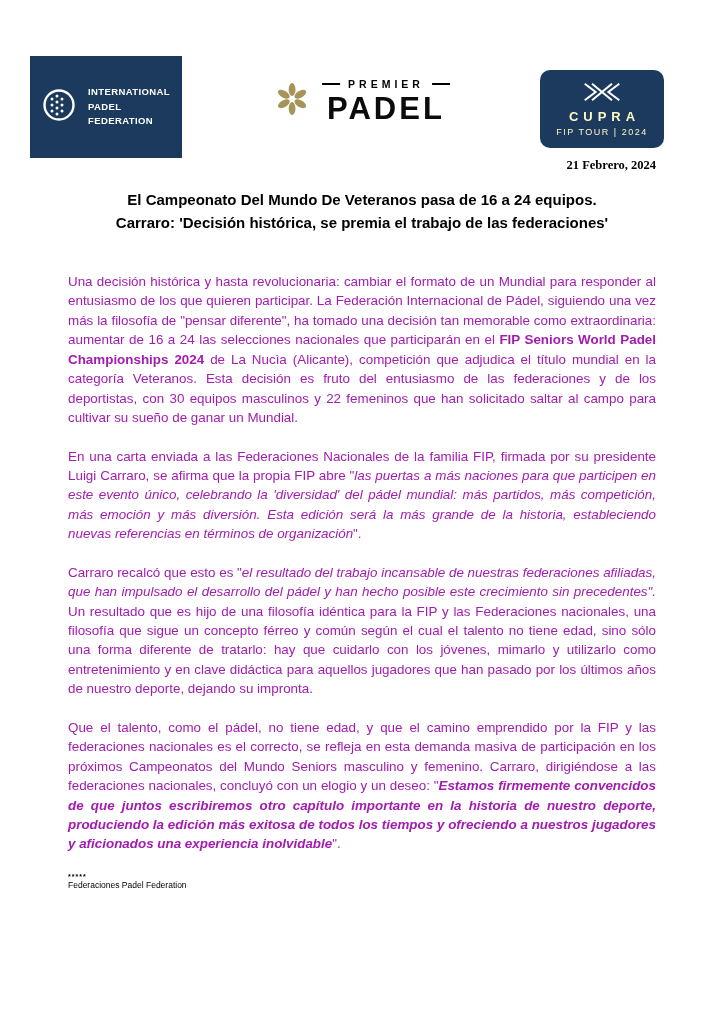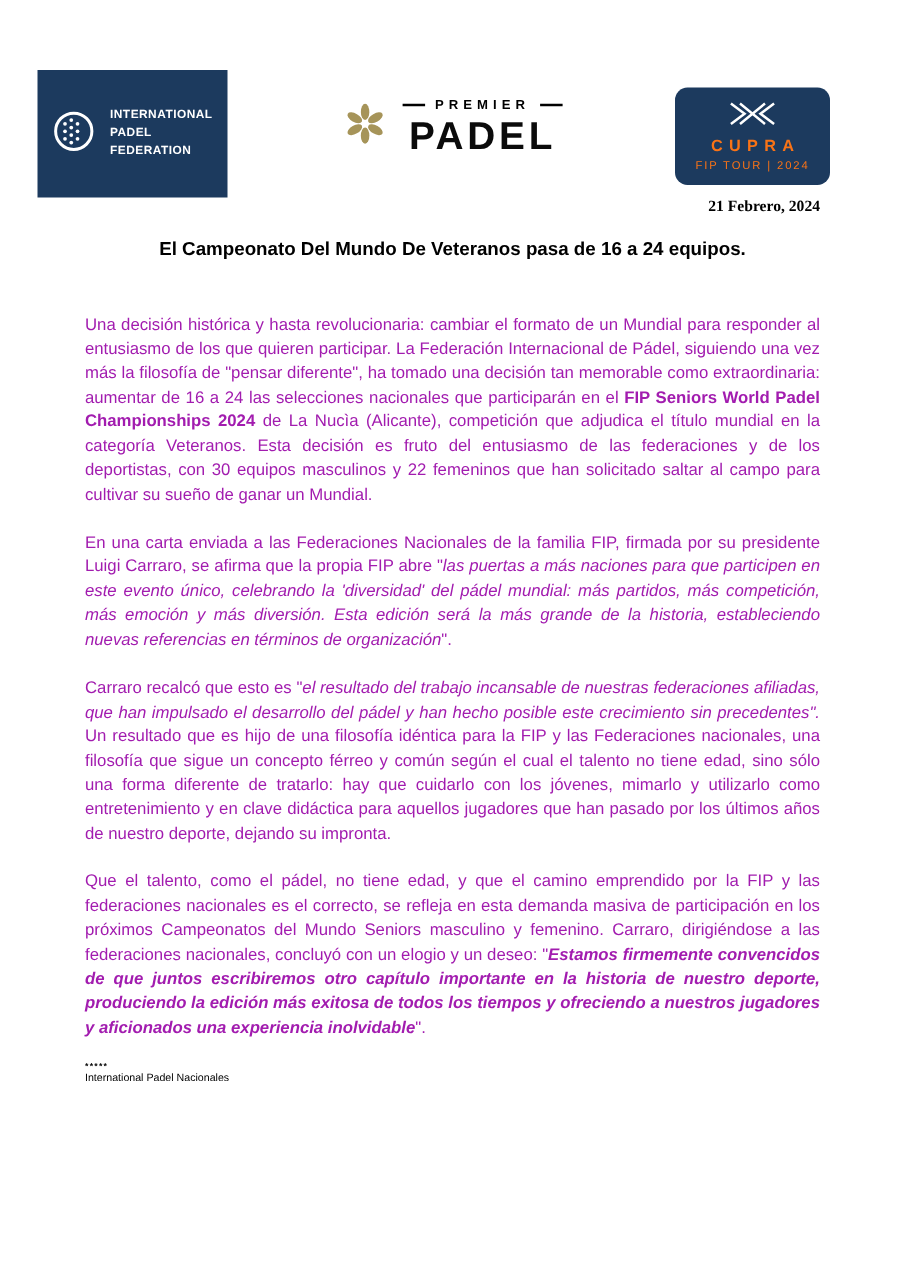--- a/index.html
+++ b/index.html
@@ -18,21 +18,21 @@
   .premier-logo { position:absolute; left:50%; transform:translateX(-50%); top:78px;
                   display:flex; align-items:center; gap:12px; }
   .premier-words { display:flex; flex-direction:column; align-items:center; gap:3px; }
   .premier-top { display:flex; align-items:center; gap:8px; font-size:10.5px;
                  font-weight:700; letter-spacing:4px; color:#000; }
   .premier-top .rule { width:18px; height:1.5px; background:#000; display:inline-block; }
   .premier-main { font-size:31px; font-weight:800; letter-spacing:3px; color:#0b0b0b; line-height:1; }
 
   .cupra-logo { position:absolute; right:60px; top:70px; width:124px; height:78px;
                 background:#1c3a5e; border-radius:10px; display:flex; flex-direction:column;
-                align-items:center; justify-content:center; gap:3px; color:#f97316; }
+                align-items:center; justify-content:center; gap:3px; color:#fef9c3; }
   .cupra-brand { font-size:13px; font-weight:700; letter-spacing:5px; text-indent:5px; }
   .cupra-tour { font-size:9px; letter-spacing:1.5px; font-weight:400; }
 
   
   .date-row { text-align:right; padding-right:68px; margin-top:8px;
               font-family:"Liberation Serif", serif; font-weight:700; font-size:12.5px; }
   .headline { margin-top:16px; text-align:center; font-size:15px; font-weight:700;
               line-height:1.5; padding:0 58px; }
   .headline .hl { display:block; }
 
@@ -120,27 +120,28 @@
       <div class="cupra-brand">CUPRA</div>
       <div class="cupra-tour">FIP TOUR | 2024</div>
     </div>
 
   </header>
 
   <div class="date-row">21 Febrero, 2024</div>
 
   <h1 class="headline">
     <span class="hl">El Campeonato Del Mundo De Veteranos pasa de 16 a 24 equipos.</span>
+    <span class="hl">Carraro: 'Decisión histórica, se premia el trabajo de las federaciones'</span>
   </h1>
 
   <main class="article">
       <p><span class="seg-normal">Una decisión histórica y hasta revolucionaria: cambiar el formato de un Mundial para responder al entusiasmo de los que quieren participar. La Federación Internacional de Pádel, siguiendo una vez más la filosofía de "pensar diferente", ha tomado una decisión tan memorable como extraordinaria: aumentar de 16 a 24 las selecciones nacionales que participarán en el </span><span class="seg-bold">FIP Seniors World Padel Championships 2024</span><span class="seg-normal"> de La Nucìa (Alicante), competición que adjudica el título mundial en la categoría Veteranos. Esta decisión es fruto del entusiasmo de las federaciones y de los deportistas, con 30 equipos masculinos y 22 femeninos que han solicitado saltar al campo para cultivar su sueño de ganar un Mundial.</span></p>
       <p><span class="seg-normal">En una carta enviada a las Federaciones Nacionales de la familia FIP, firmada por su presidente Luigi Carraro, se afirma que la propia FIP abre "</span><span class="seg-italic">las puertas a más naciones para que participen en este evento único, celebrando la 'diversidad' del pádel mundial: más partidos, más competición, más emoción y más diversión. Esta edición será la más grande de la historia, estableciendo nuevas referencias en términos de organización</span><span class="seg-normal">".</span></p>
       <p><span class="seg-normal">Carraro recalcó que esto es "</span><span class="seg-italic">el resultado del trabajo incansable de nuestras federaciones afiliadas, que han impulsado el desarrollo del pádel y han hecho posible este crecimiento sin precedentes".</span><span class="seg-normal"> Un resultado que es hijo de una filosofía idéntica para la FIP y las Federaciones nacionales, una filosofía que sigue un concepto férreo y común según el cual el talento no tiene edad, sino sólo una forma diferente de tratarlo: hay que cuidarlo con los jóvenes, mimarlo y utilizarlo como entretenimiento y en clave didáctica para aquellos jugadores que han pasado por los últimos años de nuestro deporte, dejando su impronta.</span></p>
       <p><span class="seg-normal">Que el talento, como el pádel, no tiene edad, y que el camino emprendido por la FIP y las federaciones nacionales es el correcto, se refleja en esta demanda masiva de participación en los próximos Campeonatos del Mundo Seniors masculino y femenino. Carraro, dirigiéndose a las federaciones nacionales, concluyó con un elogio y un deseo: "</span><span class="seg-bold-italic">Estamos firmemente convencidos de que juntos escribiremos otro capítulo importante en la historia de nuestro deporte, produciendo la edición más exitosa de todos los tiempos y ofreciendo a nuestros jugadores y aficionados una experiencia inolvidable</span><span class="seg-normal">".</span></p>
     </main>
 
   <footer class="footer">
     <div class="stars">*****</div>
-    <div class="press-value">International Padel Nacionales</div>
+    <div class="press-value">Federaciones Padel Federation</div>
   </footer>
 
 </div>
 
 </body></html>

